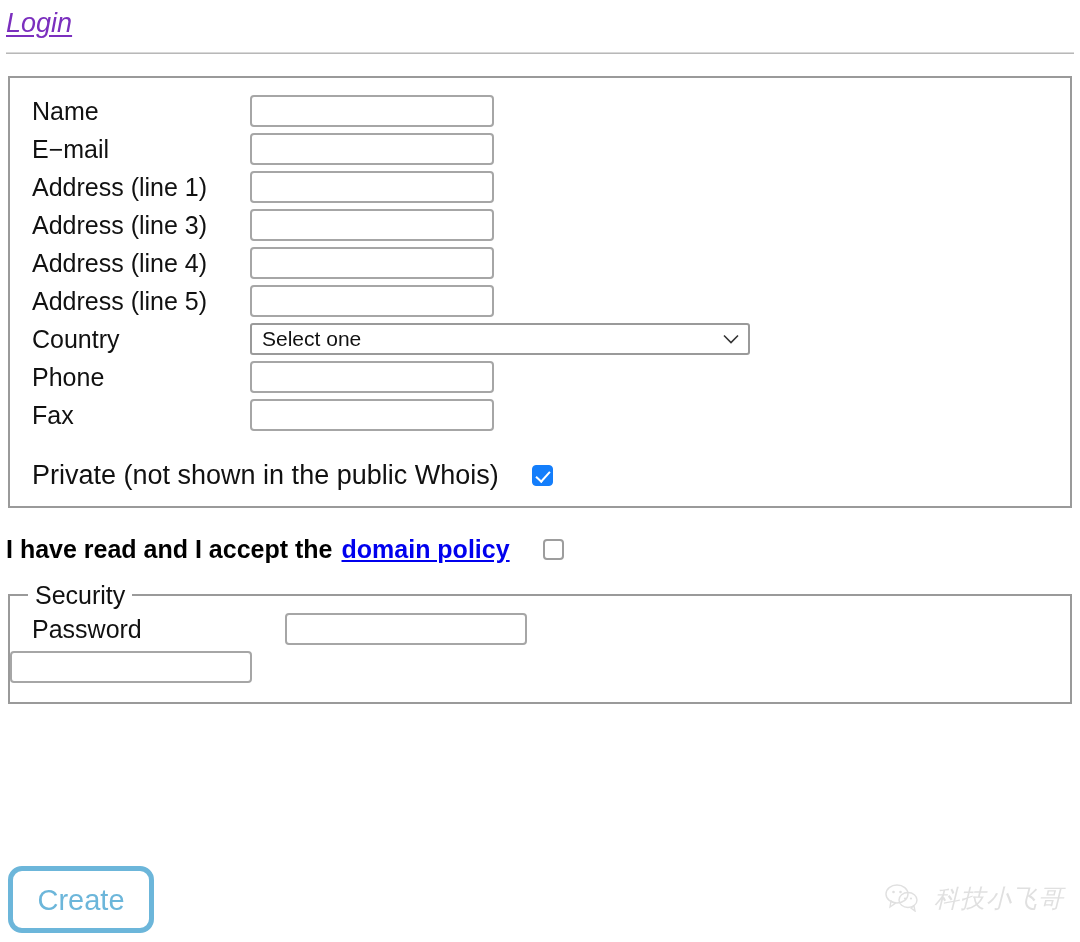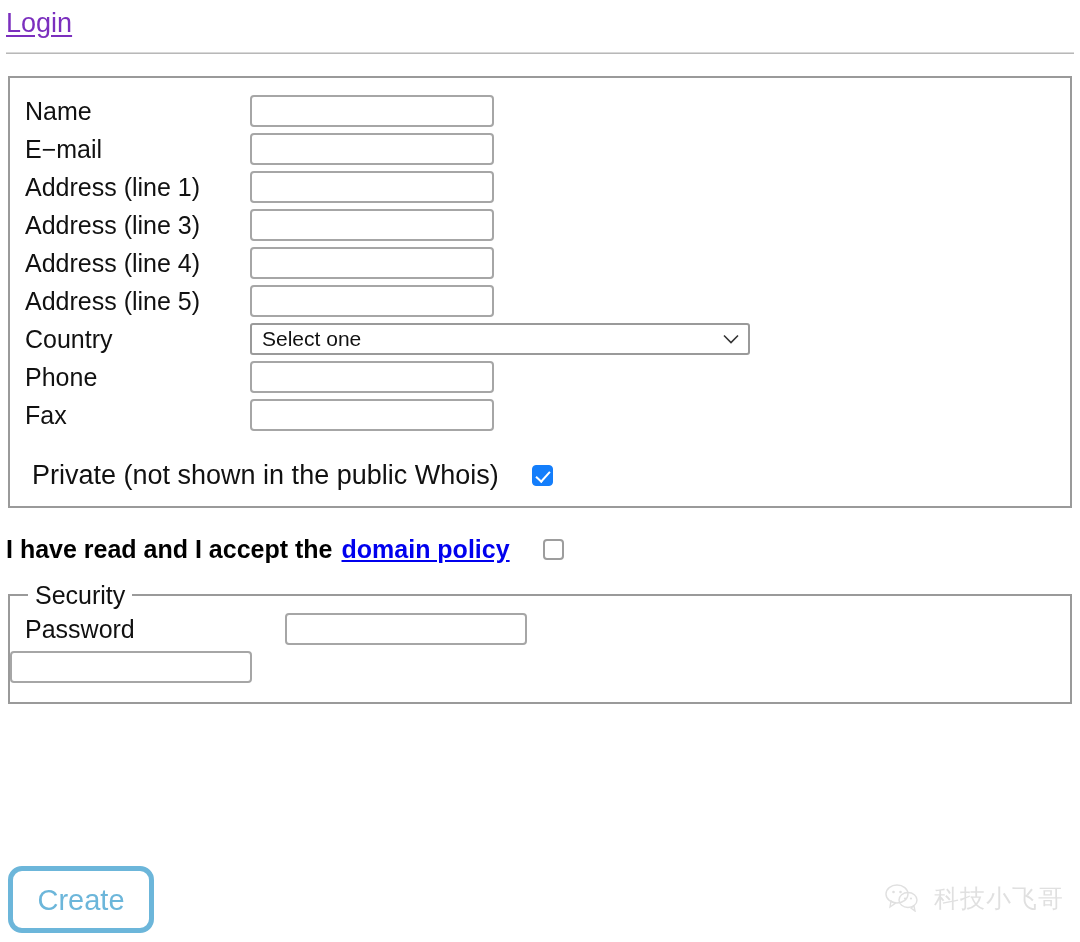--- a/index.html
+++ b/index.html
@@ -22,20 +22,21 @@
     padding: 8px 0 0 6px;
   }
   .login-link {
     font-size: 27px;
     line-height: 30px;
     color: #7b2fbe;
     text-decoration: underline;
     text-underline-offset: 3px;
     cursor: pointer;
     display: inline-block;
+    font-style: italic;
   }
   .top-divider {
     margin: 14px 6px 0 6px;
     height: 2px;
     background: #b8b8b8;
     border-top: 1px solid #d8d8d8;
   }
 
   
   .fieldset {
@@ -59,21 +60,21 @@
   
   .row {
     display: flex;
     align-items: center;
     height: 38px;
   }
   .label {
     font-size: 25px;
     line-height: 30px;
     color: #111111;
-    padding-left: 15px;
+    padding-left: 22px;
     white-space: nowrap;
   }
   .label.w-contact { width: 240px; }
   .label.w-security { width: 275px; }
 
   .textbox {
     width: 244px;
     height: 32px;
     border: 2px solid #a6a6a6;
     border-radius: 4px;
@@ -192,20 +193,21 @@
 
   
   .watermark {
     position: absolute;
     right: 16px;
     top: 884px;
     display: flex;
     align-items: center;
     gap: 15px;
     opacity: 0.30;
+    font-style: italic;
   }
   .wm-text {
     font-size: 25px;
     line-height: 28px;
     color: #9a9a9a;
     letter-spacing: 1px;
   }
   .wm-icon { width: 34px; height: 28px; display: block; }
 </style>
 </head>

